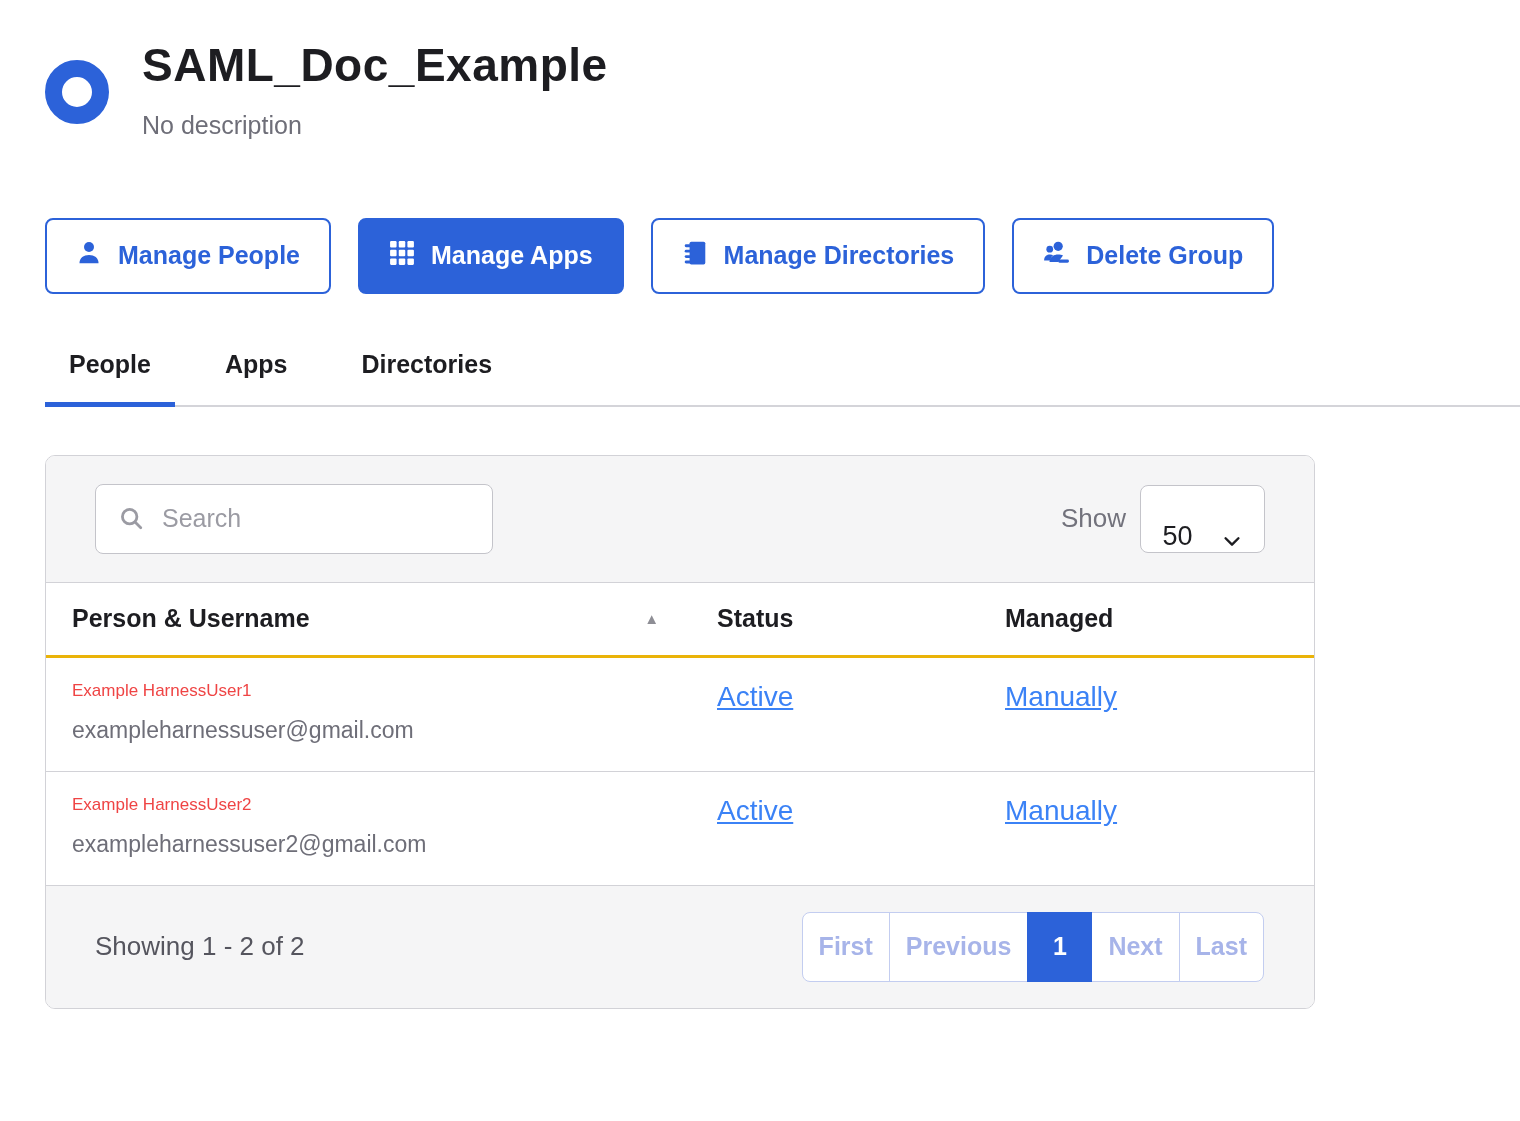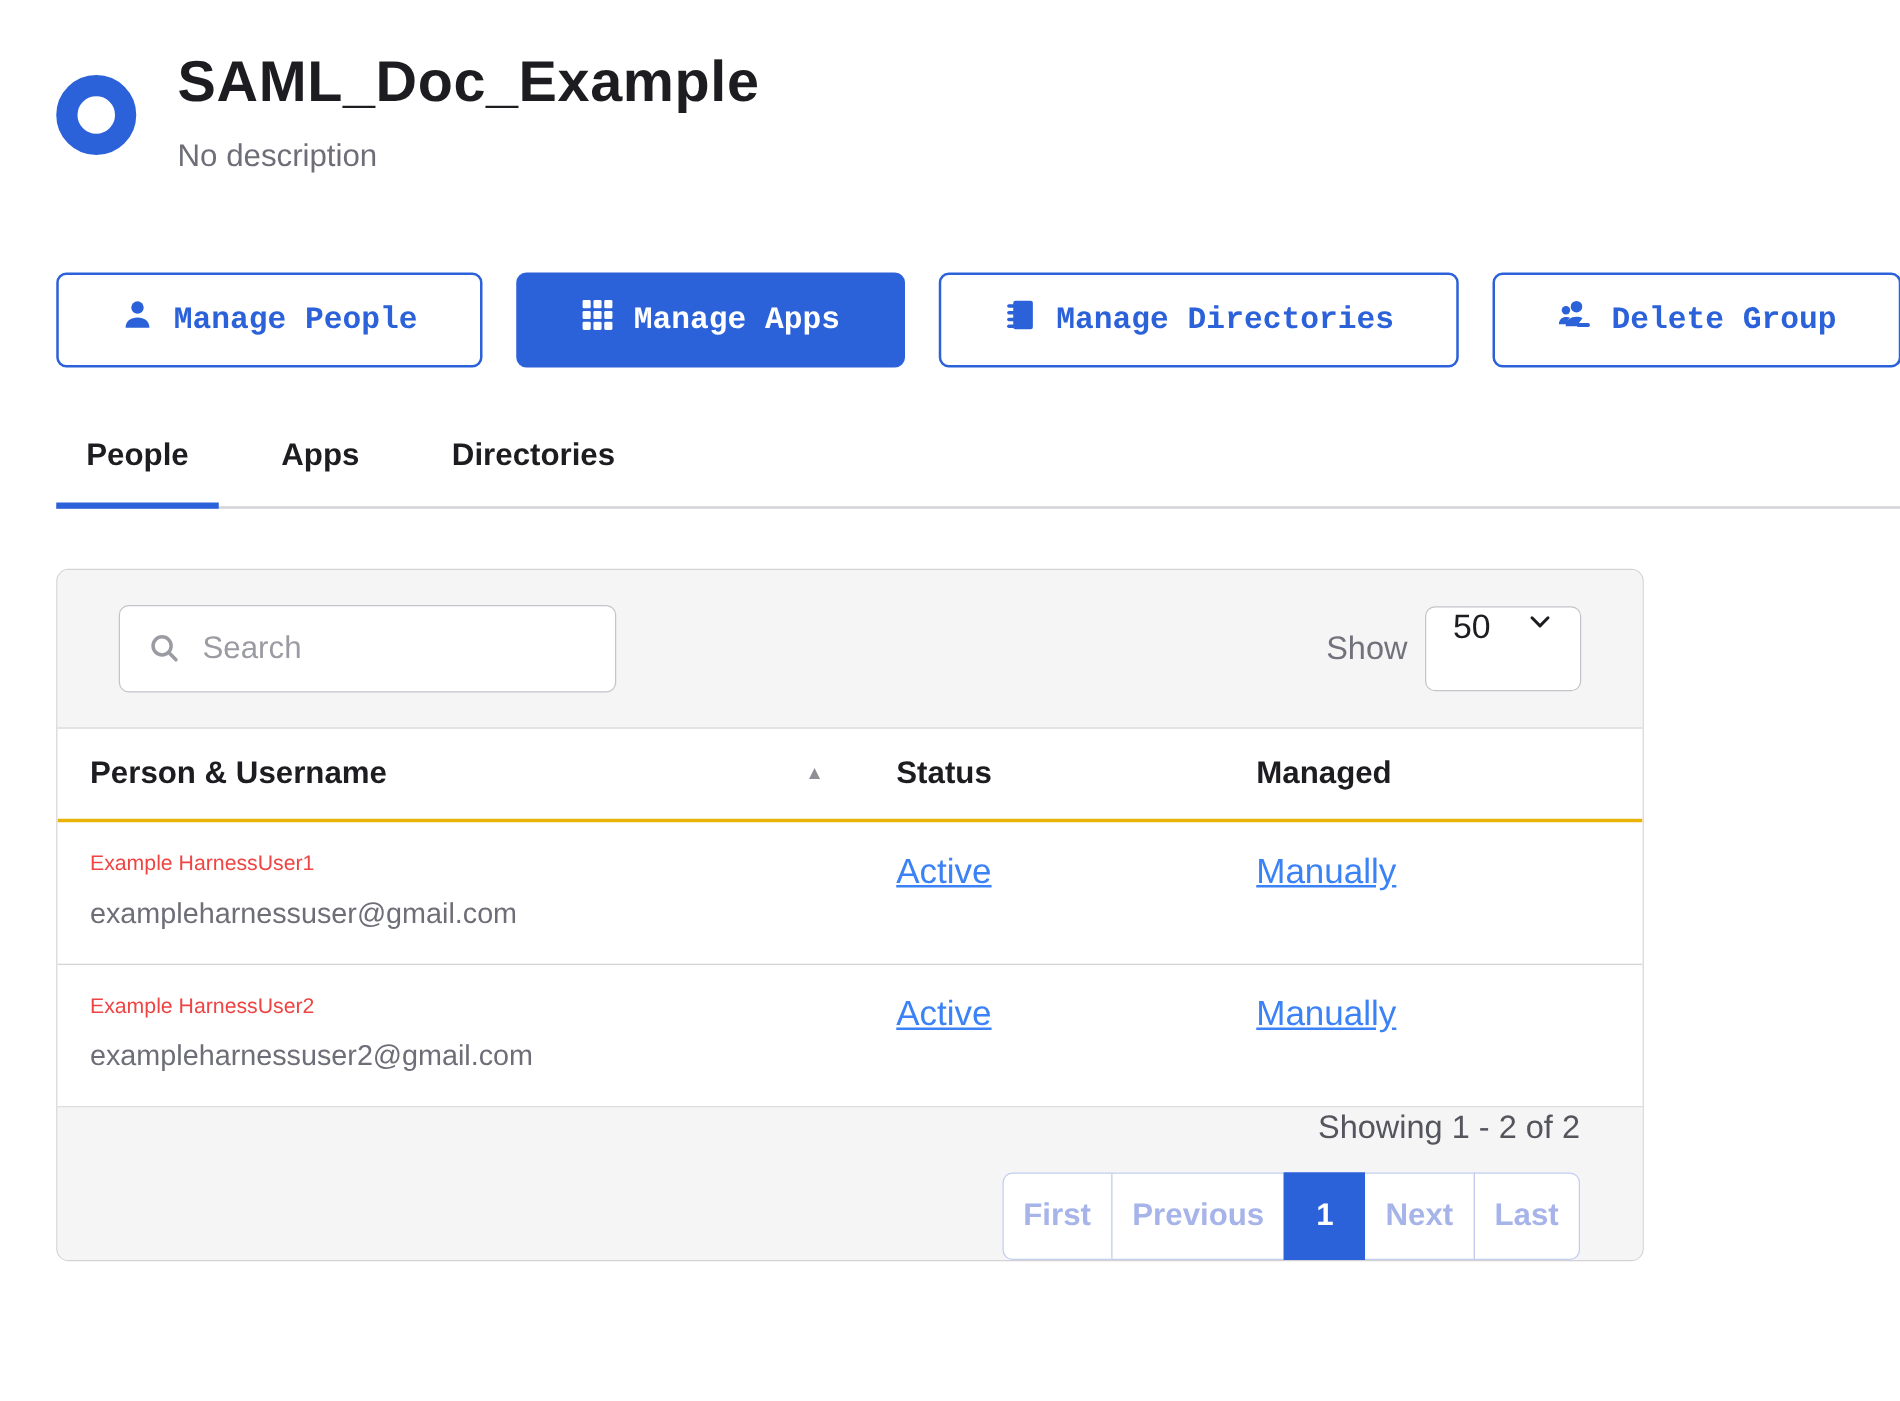--- a/index.html
+++ b/index.html
@@ -23,24 +23,24 @@
   .group-title {
     font-size: 46px; font-weight: bold; letter-spacing: 0.5px;
     color: #1d1d21; line-height: 1.1;
   }
   .group-desc { margin-top: 20px; font-size: 25px; color: #6e6e78; }
 
   
   .actions { margin-top: 78px; display: flex; gap: 27px; }
   .btn {
     display: inline-flex; align-items: center; gap: 16px;
-    height: 76px; padding: 0 50px;
+    height: 76px; padding: 0 29px;
     border-radius: 8px; border: 2px solid #2c62d9;
     background: #ffffff; color: #2c62d9;
-    font-family: Liberation Mono, monospace; font-size: 25px; font-weight: bold;
+    font-family: Liberation Sans, sans-serif; font-size: 25px; font-weight: bold;
     cursor: pointer; white-space: nowrap;
   }
   .btn.primary { background: #2c62d9; color: #ffffff; }
   .btn svg { flex: 0 0 auto; }
 
   
   .tabs {
     margin-top: 56px; margin-right: -37px;
     display: flex; border-bottom: 2px solid #d4d4d9;
   }
@@ -75,21 +75,21 @@
     width: 100%; height: 100%; border: none; background: transparent;
     padding-left: 66px; font-family: inherit; font-size: 25px; color: #1d1d21;
     outline: none;
   }
   .search-input::placeholder { color: #9b9ba3; }
   .show-wrap { display: flex; align-items: center; gap: 14px; }
   .show-label { font-size: 26px; color: #72727c; }
   .page-size-select {
     width: 125px; height: 68px; background: #ffffff;
     border: 1px solid #c4c4ca; border-radius: 8px;
-    display: flex; align-items: flex-start; justify-content: center; gap: 28px;
+    display: flex; align-items: flex-end; justify-content: center; gap: 28px;
     font-size: 27px; color: #1d1d21; cursor: pointer;
   }
 
   
   .thead {
     display: grid; grid-template-columns: 671px 288px auto;
     height: 75px; align-items: center; background: #ffffff;
     border-bottom: 3px solid #eab308;
     font-size: 25px; font-weight: bold;
   }
@@ -108,22 +108,22 @@
   .person-link {
     font-size: 17px; color: #ef4444; text-decoration: none; cursor: pointer;
     display: inline-block;
   }
   .person-email { margin-top: 16px; font-size: 23px; color: #6e6e78; }
   .cell-plain { font-size: 28px; color: #3b82f6; text-decoration: underline; }
 
   
   .panel-footer {
     background: #f5f5f6; height: 122px;
-    display: flex; align-items: flex-end; justify-content: space-between;
-    padding: 0 50px 0 49px; border-top: none; flex-direction: column;
+    display: flex; align-items: center; justify-content: space-between;
+    padding: 0 50px 0 49px; border-top: none;
   }
   .showing { font-size: 26px; color: #55555e; }
   .pagination { display: flex; }
   .page-btn {
     height: 70px; padding: 0 16px;
     background: #ffffff; border: 1px solid #c3cdf0;
     color: #a7b4e9; font-family: inherit; font-size: 25px; font-weight: bold;
     cursor: pointer; margin-left: -1px;
     display: flex; align-items: center; justify-content: center;
   }

